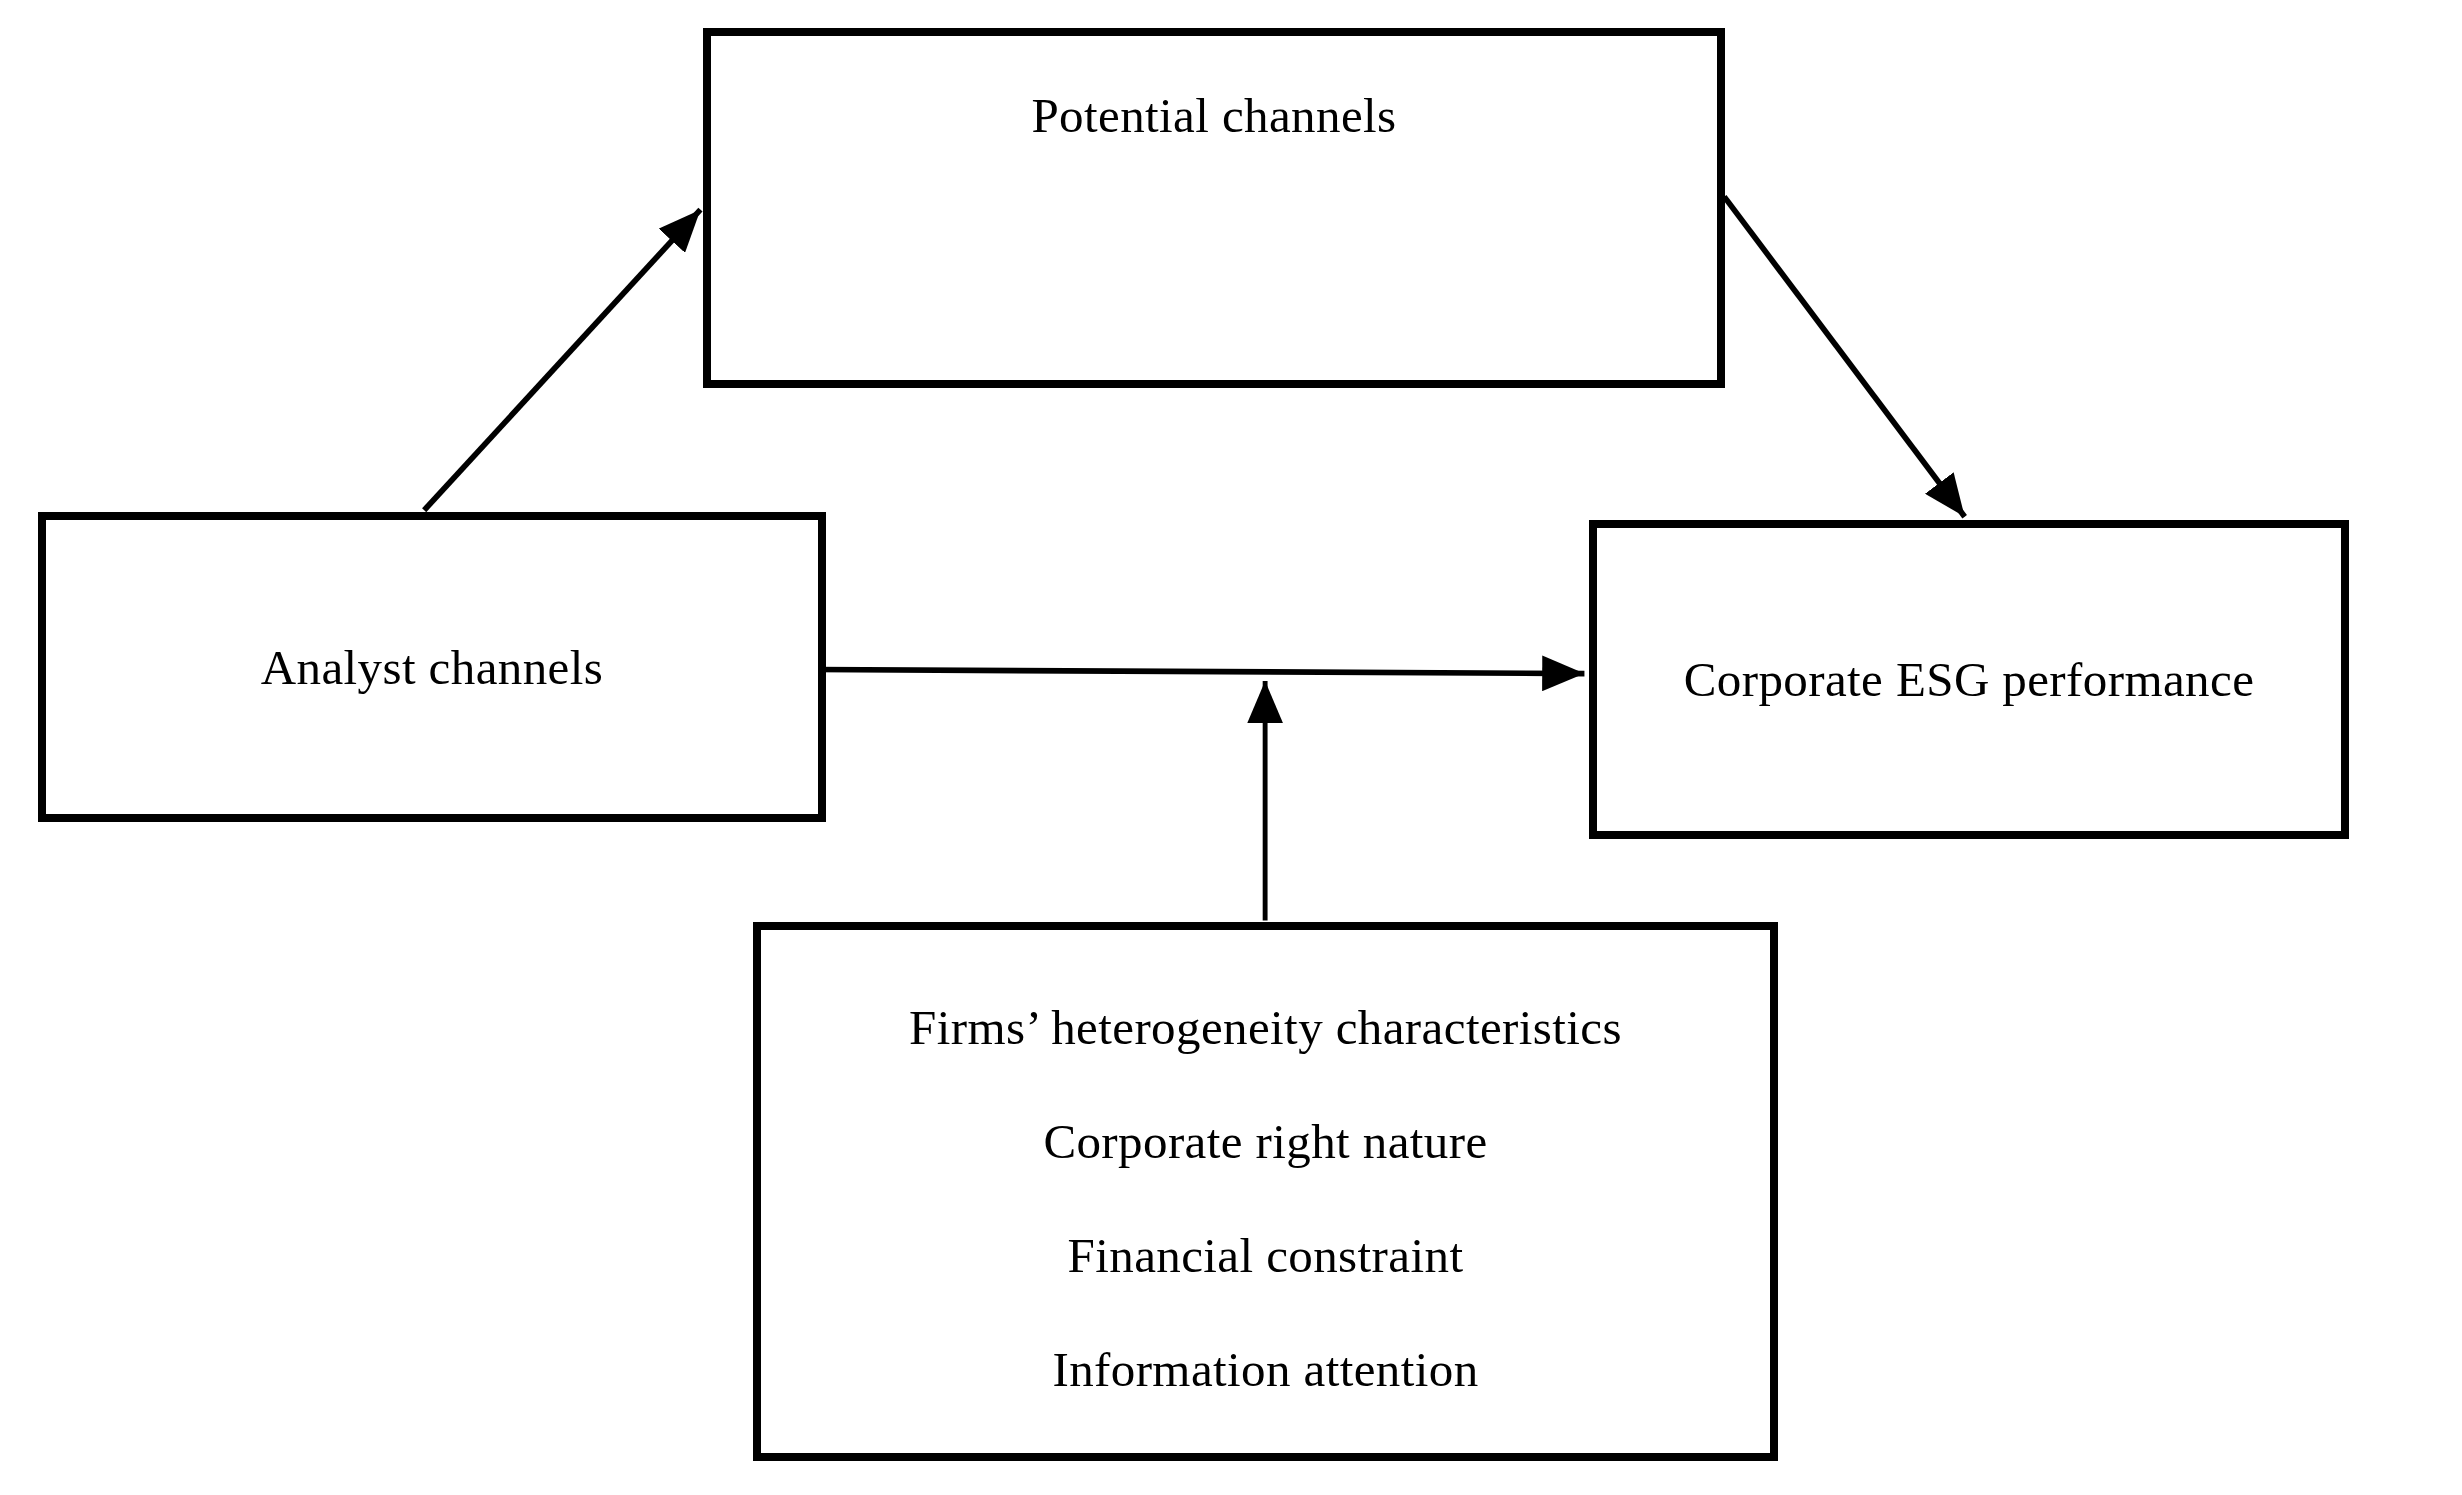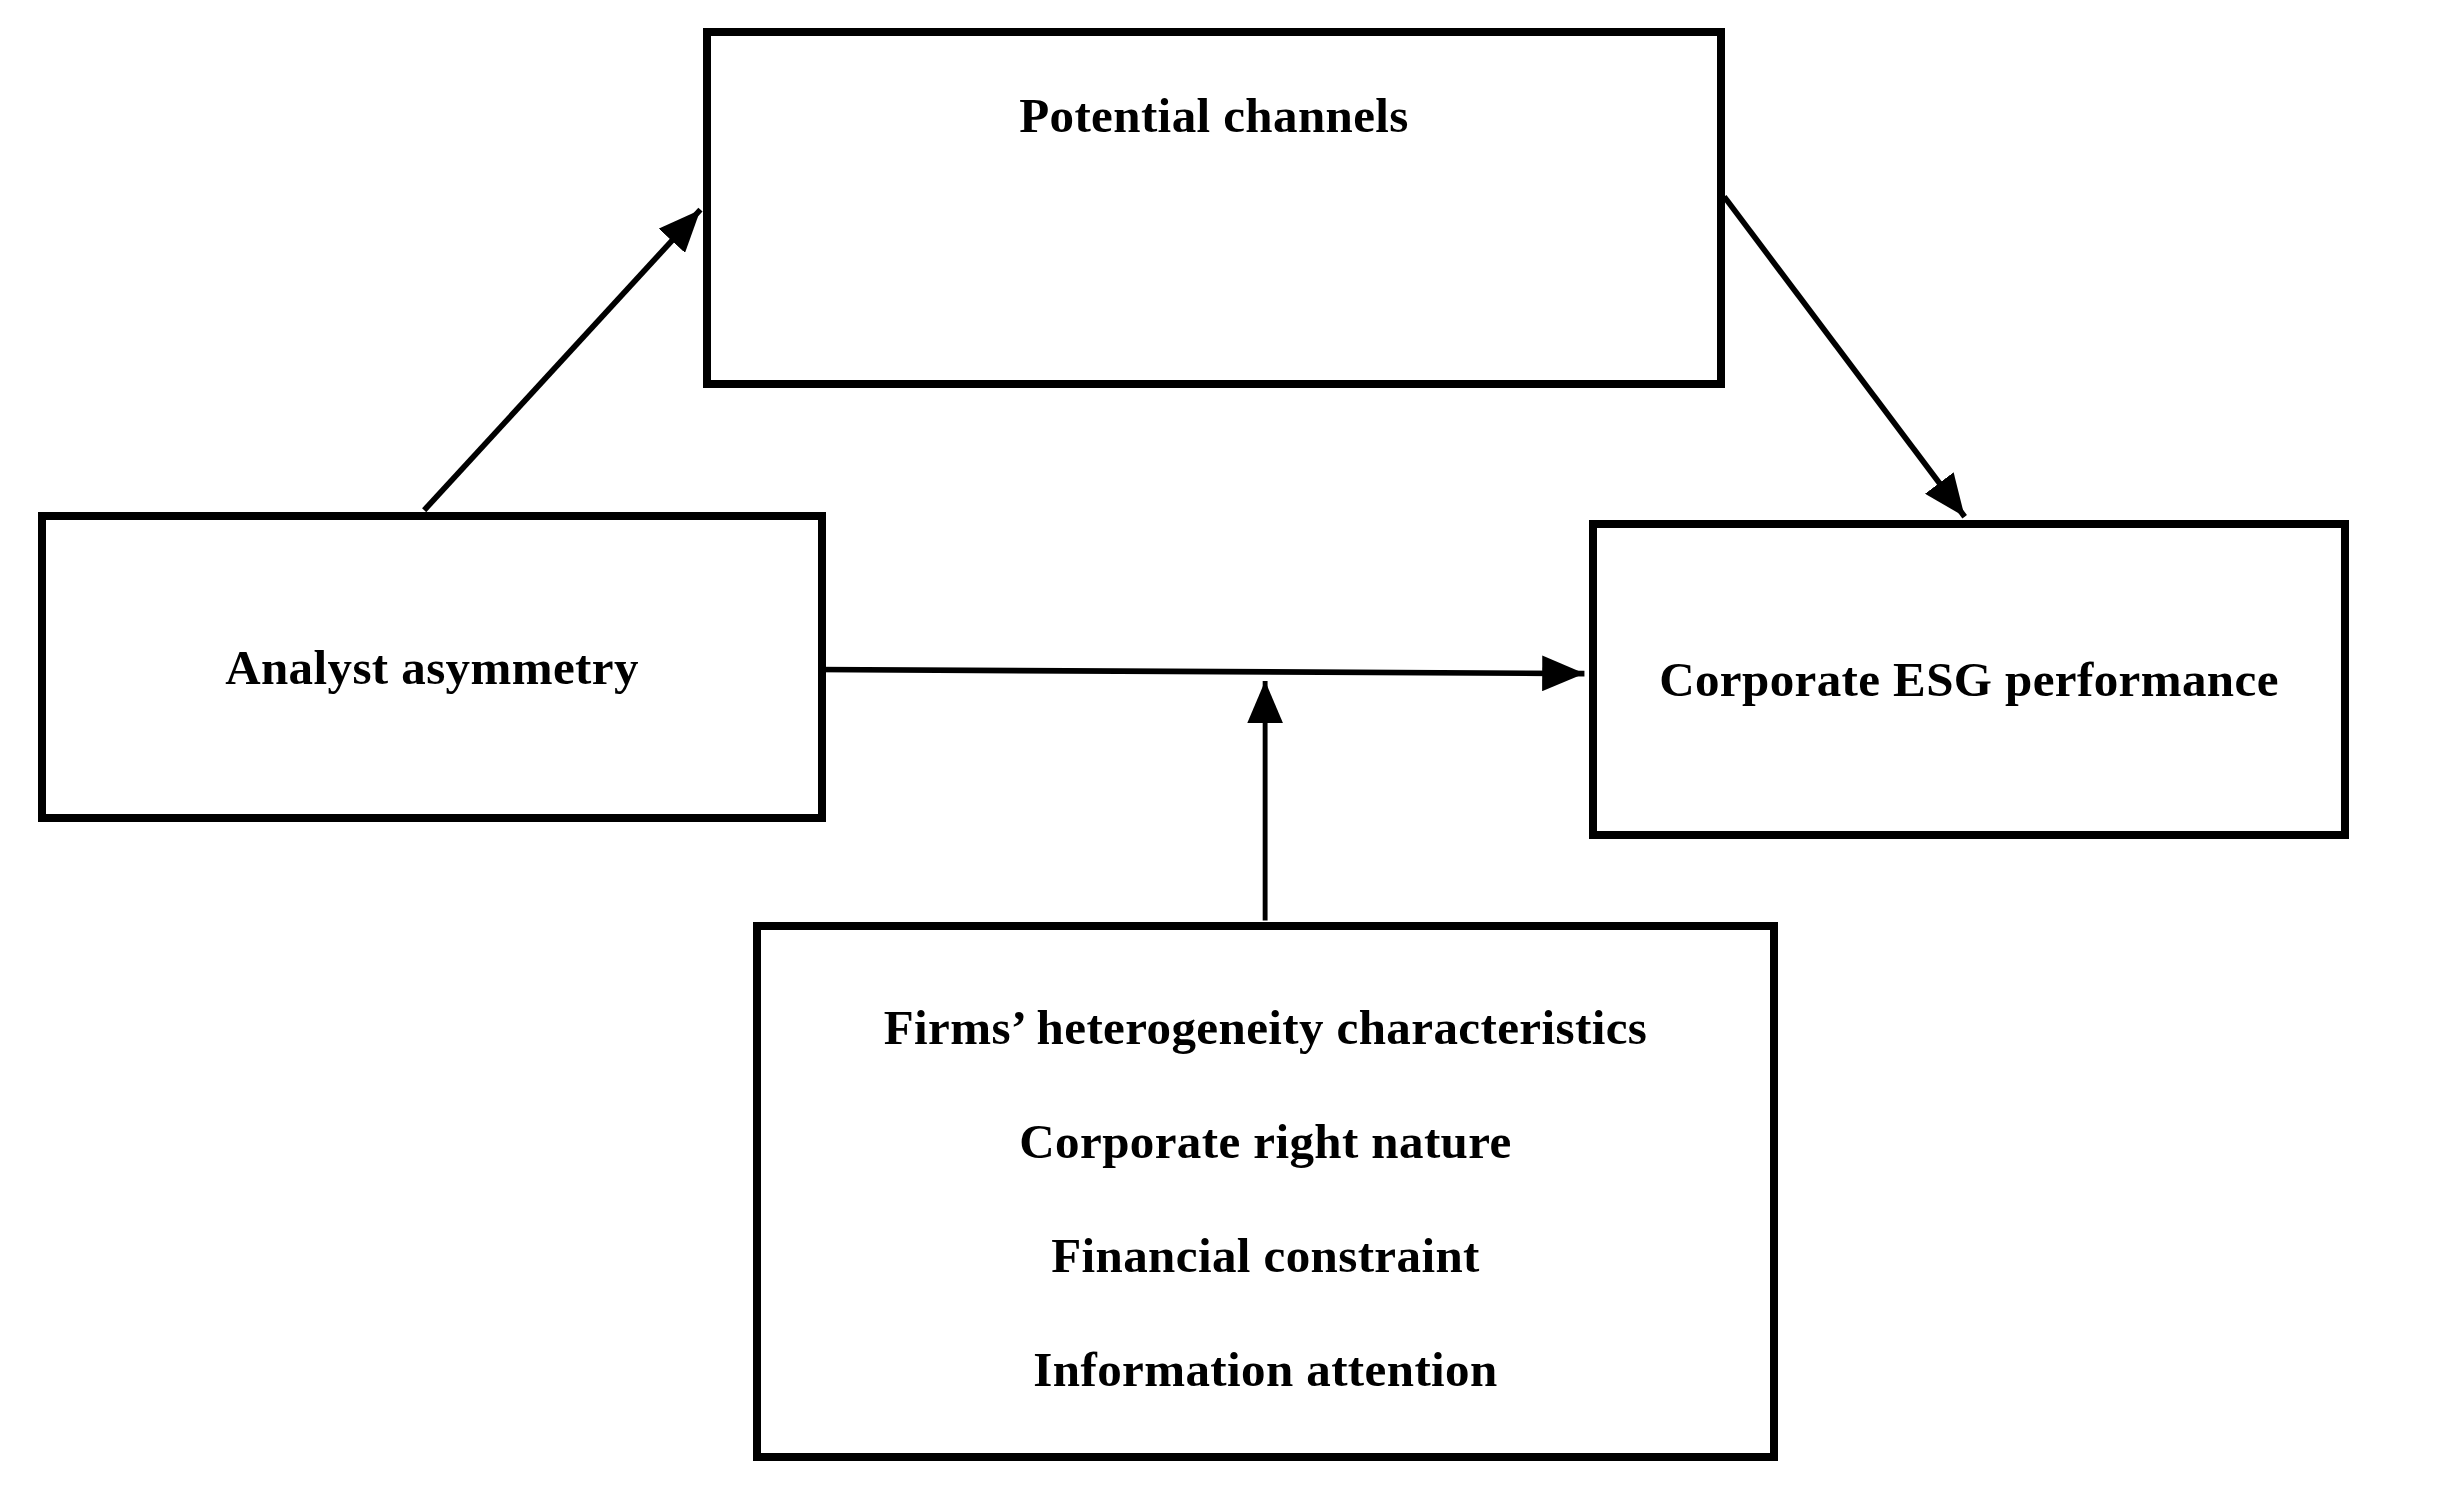--- a/index.html
+++ b/index.html
@@ -8,21 +8,20 @@
     background: #ffffff;
   }
   .canvas {
     position: relative;
     width: 2462px;
     height: 1495px;
     background: #ffffff;
     font-family: "Liberation Serif", "DejaVu Serif", serif;
     color: #000000;
     overflow: hidden;
-    font-weight: bold;
   }
   .node {
     position: absolute;
     box-sizing: border-box;
     border: 8.1px solid #000000;
     background: #ffffff;
     text-align: center;
     font-size: 49px;
     letter-spacing: 0.4px;
     line-height: 1;
@@ -84,21 +83,21 @@
     <g>
       <line x1="1557" y1="1133" x2="1557" y2="838" stroke="#000000" stroke-width="6" marker-end="url(#ah)"></line>
     </g>
   </svg>
 
   <div class="node" id="node-channels">
     <span class="line">Potential channels</span>
   </div>
 
   <div class="node single" id="node-analyst">
-    <span class="line">Analyst asymmetry</span>
+    <span class="line">Analyst channels</span>
   </div>
 
   <div class="node single" id="node-esg">
     <span class="line">Corporate ESG performance</span>
   </div>
 
   <div class="node" id="node-firms">
     <span class="line">Firms’ heterogeneity characteristics</span>
     <span class="line">Corporate right nature</span>
     <span class="line">Financial constraint</span>

